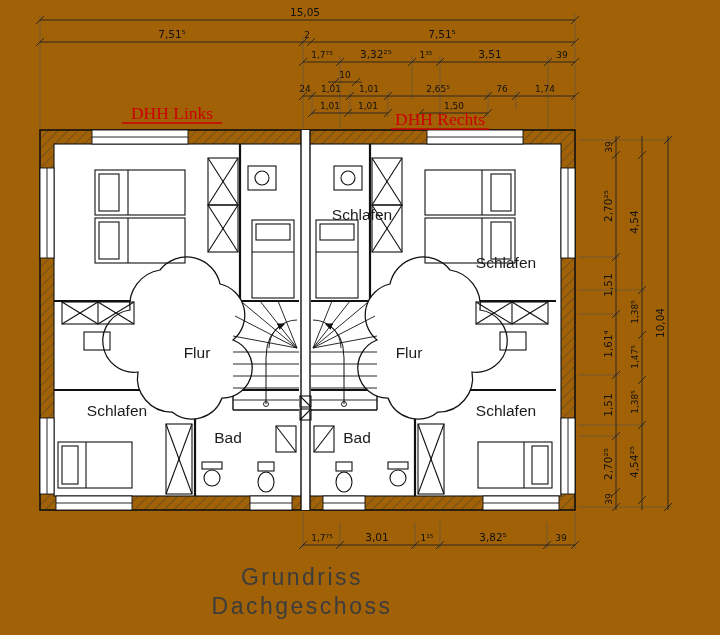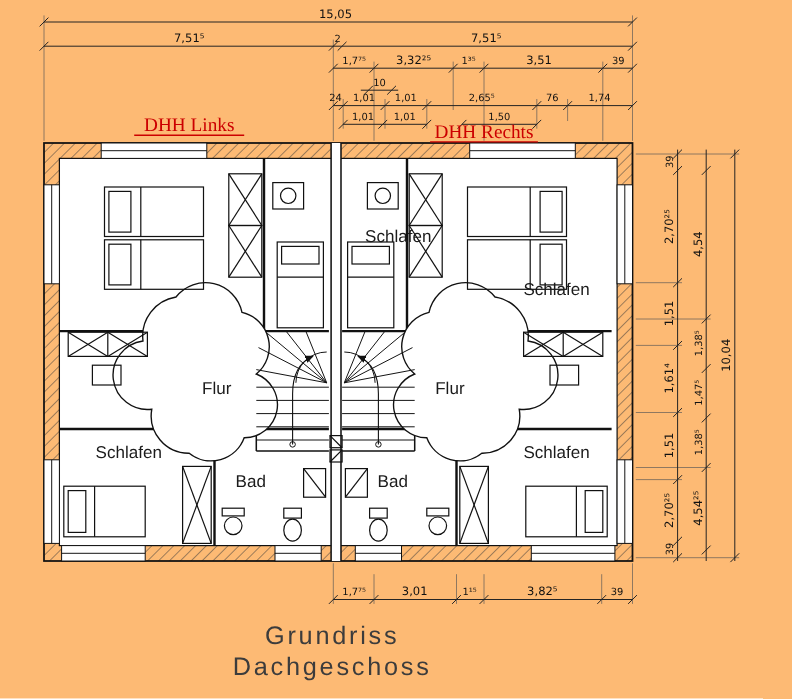--- a/index.html
+++ b/index.html
@@ -1,16 +1,16 @@
 <!DOCTYPE html>
 <html><head>
 <meta charset="utf-8">
 <style>
   html,body{margin:0;padding:0;background:#ffffff;}
-  .canvas{position:relative;width:720px;height:635px;background:#fdba74;overflow:hidden;}
+  .canvas{position:relative;width:720px;height:635px;background:#a16207;overflow:hidden;}
   svg{display:block;}
   .dim{font:10.5px "DejaVu Sans",sans-serif;fill:#111;}
   .dim-sm{font:9px "DejaVu Sans",sans-serif;fill:#111;}
   .room{font:15.5px "Liberation Sans",sans-serif;fill:#1b1b1b;}
   .redlbl{font:17.5px "Liberation Serif",serif;fill:#cc0000;}
   .title-txt{font:23px "Liberation Sans",sans-serif;fill:#3c3c3c;letter-spacing:2.5px;}
   .w-dim{stroke:#222;stroke-width:0.9;fill:none;}
   .w-ext{stroke:#555;stroke-width:0.6;fill:none;}
   .w-wall{stroke:#111;stroke-width:2.2;fill:none;}
   .w-mid{stroke:#111;stroke-width:1.4;fill:none;}

